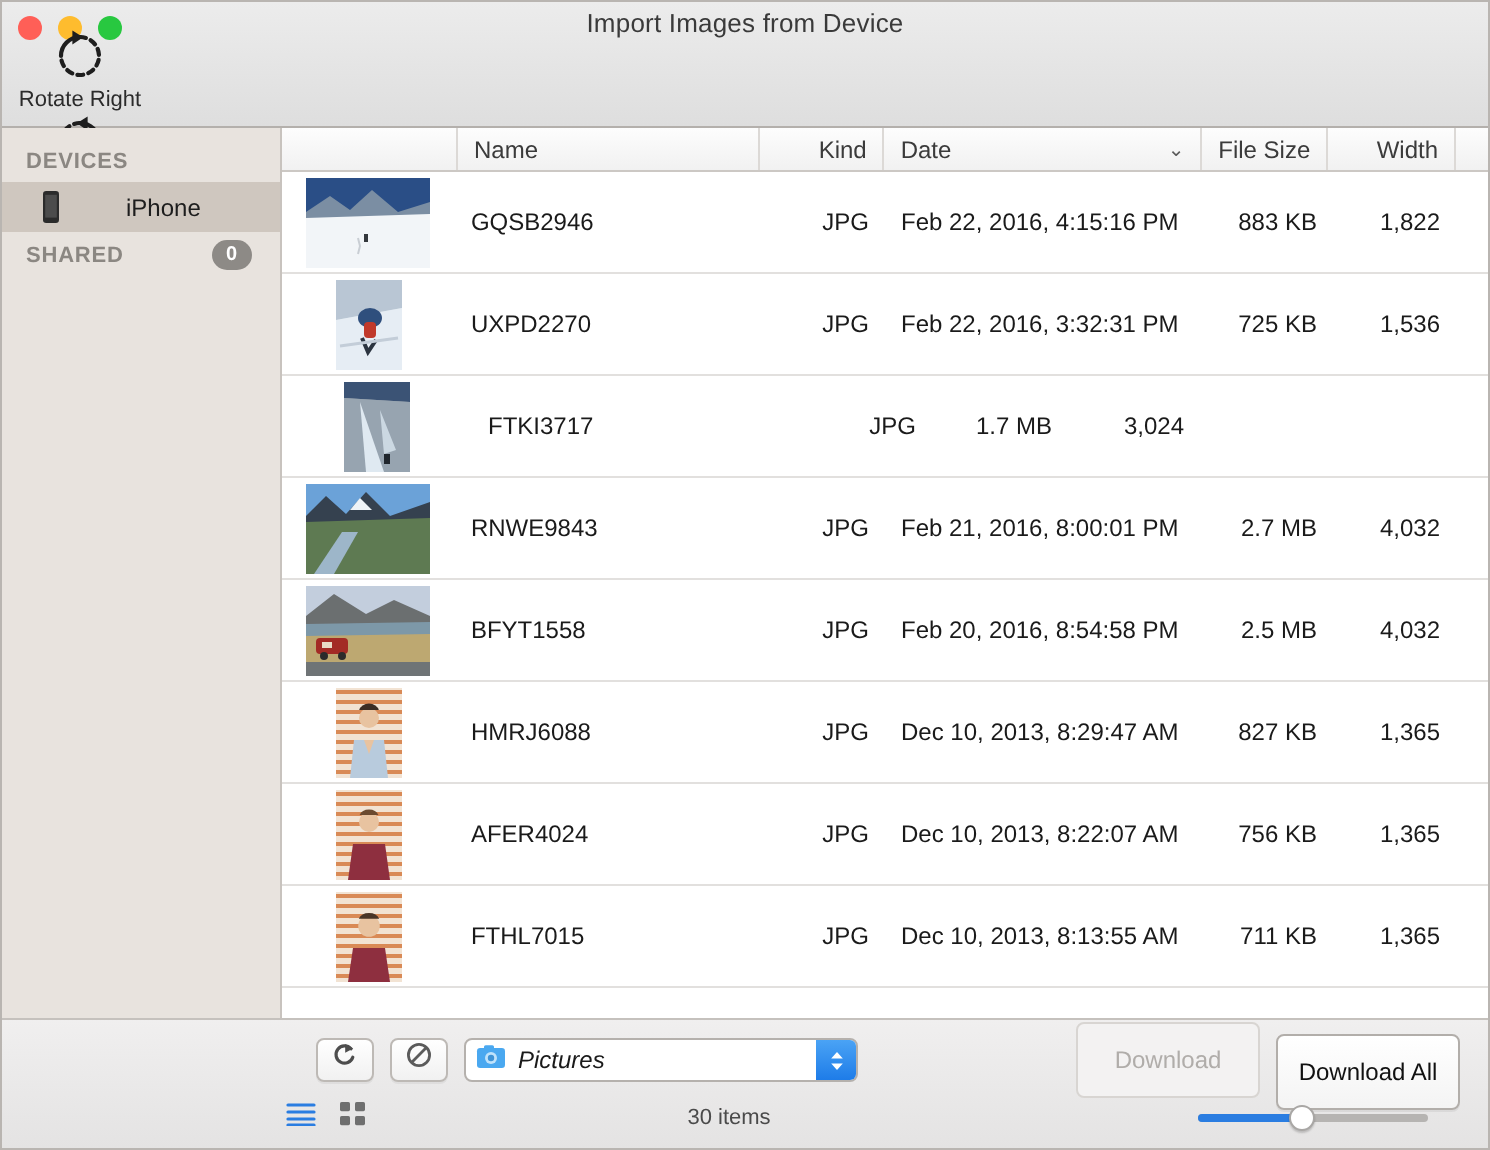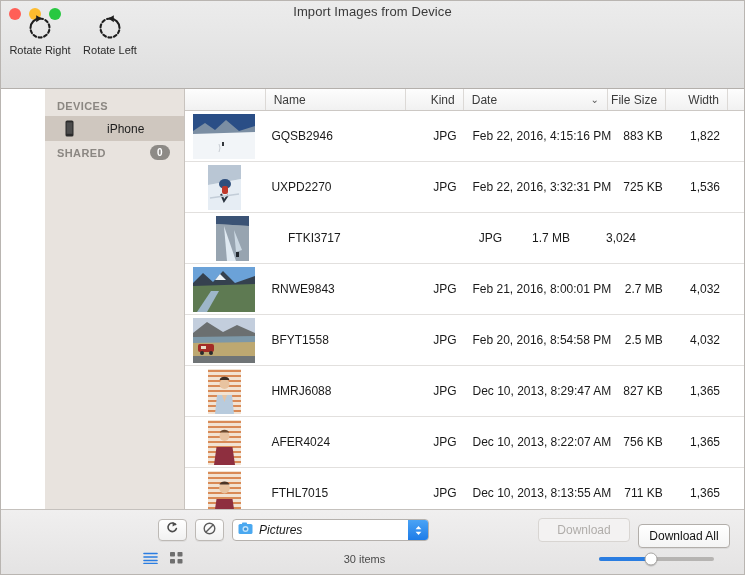--- a/index.html
+++ b/index.html
@@ -13,39 +13,39 @@
     width: 745px; height: 575px;
     position: relative;
     display: flex; flex-direction: column;
     background: #ffffff;
     border: 1px solid #b9b5b1;
     overflow: hidden;
   }
 
   
   .titlebar {
-    height: 88px;
+    height: 63px;
     background: linear-gradient(to bottom, #ececec 0%, #dedede 100%);
     border-bottom: 1px solid #b4b0ac;
     position: relative; flex: none;
   }
   .traffic {
     position: absolute; top: 7px; left: 8px;
     display: flex; gap: 8px; align-items: center;
   }
   .light { width: 12px; height: 12px; border-radius: 50%; display: block; }
   .win-title {
     position: absolute; top: 3px; left: 0; right: 0;
     text-align: center;
     font-size: 13px; color: #3a3a3a;
     letter-spacing: .1px;
   }
   .toolbar-items {
     position: absolute; top: 12px; left: 4px;
-    display: flex; gap: 0px;
+    display: flex; gap: 0px; flex-direction: column;
   }
   .tb-item {
     width: 70px;
     display: flex; flex-direction: column;
     align-items: center; gap: 1px;
     cursor: default;
   }
   .tb-item svg { display: block; }
   .tb-label {
     font-size: 11px; color: #2b2b2b; white-space: nowrap;
@@ -54,21 +54,20 @@
   
   .body { flex: 1; display: flex; min-height: 0; }
 
   
   .sidebar {
     width: 140px; flex: none;
     background: #e8e3de;
     border-right: 1px solid #c8c3be;
     padding-top: 7px;
     position: relative;
-    margin-left: 44px;
   }
   .sb-header {
     font-size: 11px; font-weight: bold;
     color: #8b8782;
     letter-spacing: .4px;
     padding: 4px 0 4px 12px;
     display: flex; align-items: center;
   }
   .sb-header .badge {
     margin-left: auto; margin-right: 14px;
@@ -176,21 +175,21 @@
   }
   .popup .stepper {
     position: absolute; right: 0; top: 0;
     width: 20px; height: 100%;
     background: linear-gradient(to bottom,#4aa3f5 0%, #1e7ce8 100%);
     display: flex; flex-direction: column;
     align-items: center; justify-content: center;
     gap: 1px;
   }
   .push-btn {
-    height: 24px; min-width: 92px;
+    height: 38px; min-width: 92px;
     border-radius: 4px;
     display: flex; align-items: center; justify-content: center;
     font-size: 12px; padding: 0 2px;
   }
   .push-btn.enabled {
     border: 1px solid #b2aeaa;
     background: linear-gradient(to bottom,#ffffff 0%, #f4f4f4 100%);
     color: #111111;
     box-shadow: 0 1px 0 rgba(0,0,0,.06);
     margin-top: 12px;

